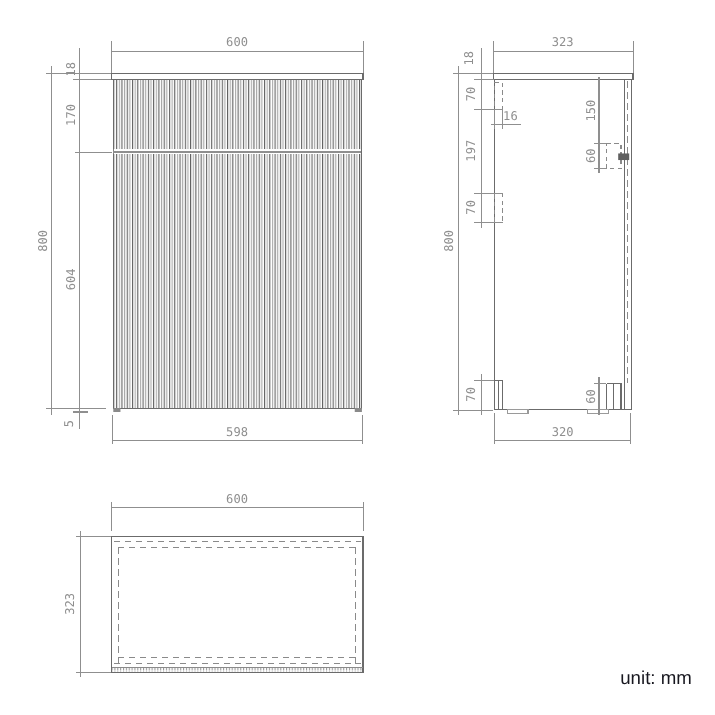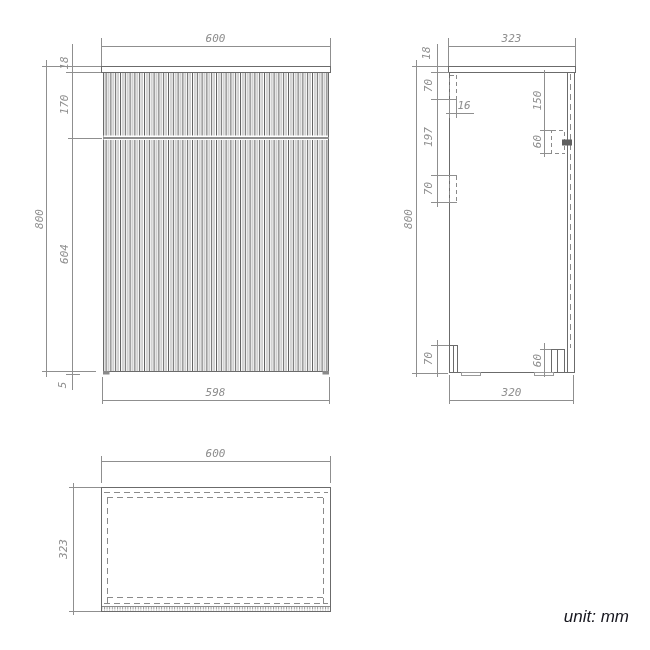--- a/index.html
+++ b/index.html
@@ -1,17 +1,17 @@
 <!DOCTYPE html>
 <html><head>
 <meta charset="utf-8">
 <style>
   html,body{margin:0;padding:0;background:#ffffff;}
   .stage{position:relative;width:650px;height:650px;background:#ffffff;overflow:hidden;
-         font-family:"Liberation Sans",sans-serif;font-style:italic;}
+         font-family:"Liberation Sans",sans-serif;}
   svg{display:block;}
   .body-ln{stroke:#6b6b6b;stroke-width:1;fill:none;}
   .body-rect{stroke:#6b6b6b;stroke-width:1;fill:#ffffff;}
   .hid{stroke:#8a8a8a;stroke-width:1;fill:none;stroke-dasharray:6 4;}
   .hid-box{stroke:#8a8a8a;stroke-width:1;fill:none;stroke-dasharray:4 3;}
   .dim-ln{stroke:#8f8f8f;stroke-width:1;fill:none;}
   .dimtxt{font-family:"DejaVu Sans Mono",monospace;font-size:11px;fill:#8f8f8f;
           text-anchor:middle;}
   .note{font-family:"Liberation Sans",sans-serif;font-size:17px;fill:#17171f;
         text-anchor:end;}

